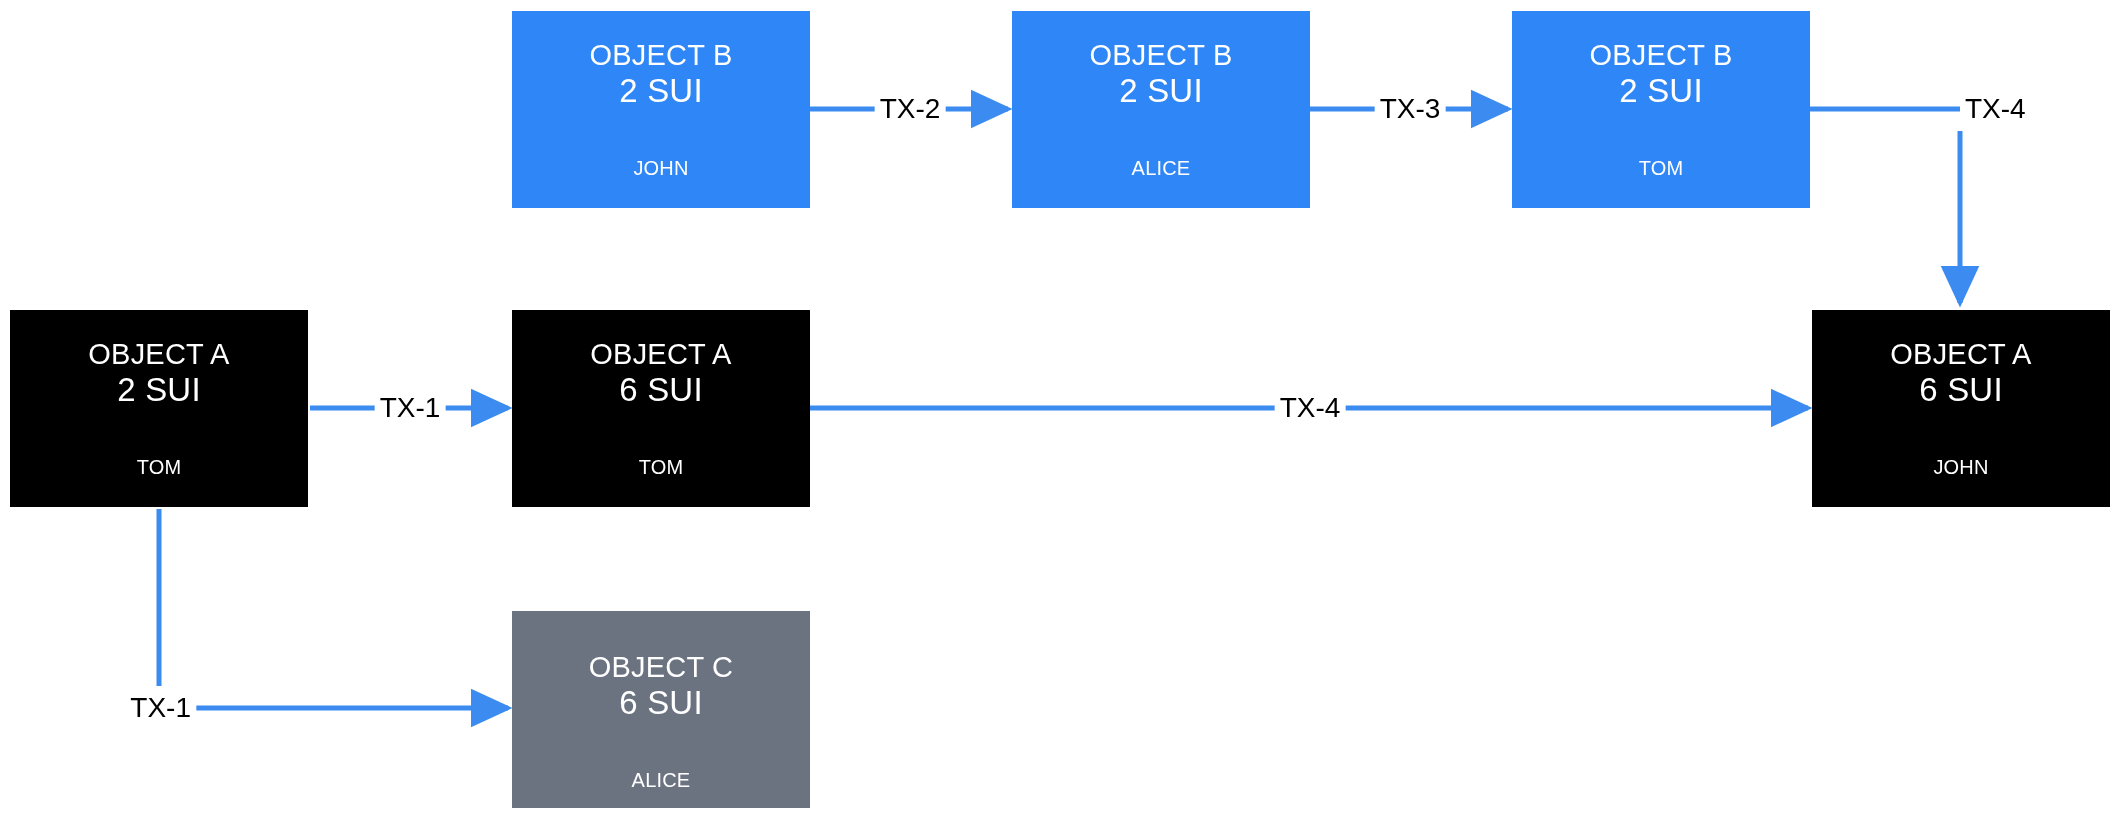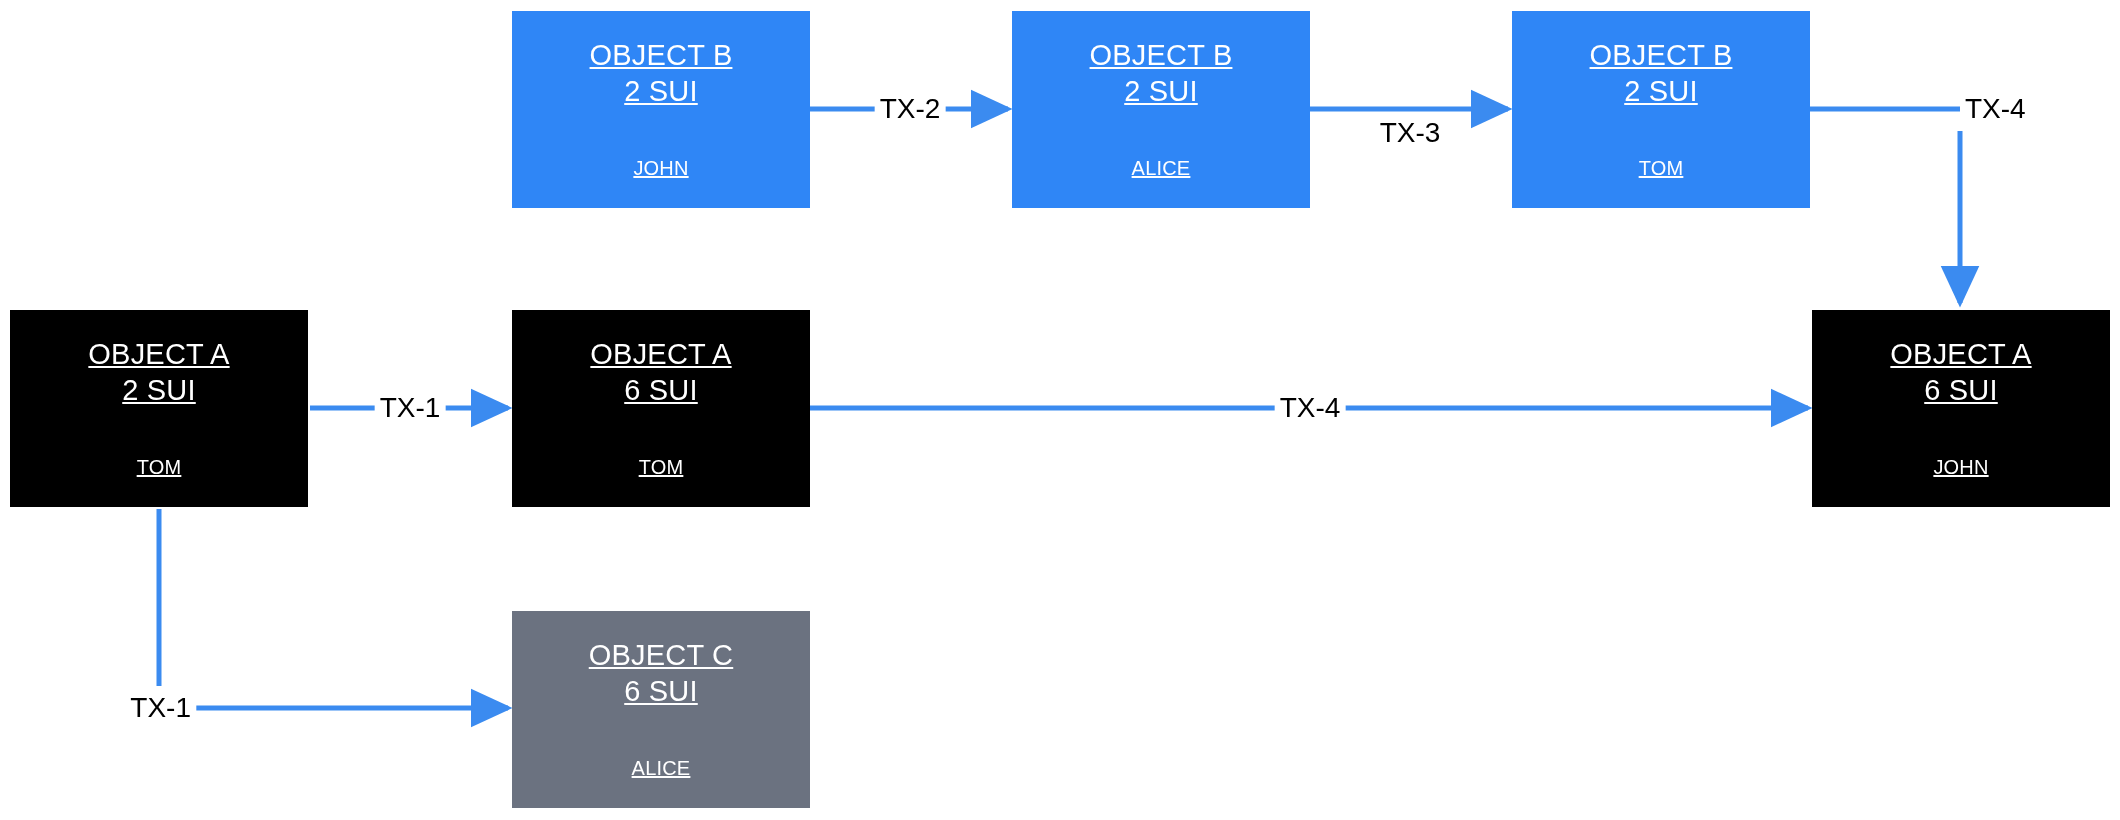--- a/index.html
+++ b/index.html
@@ -24,30 +24,29 @@
     width: 2120px;
     height: 820px;
   }
   .node {
     position: absolute;
     box-sizing: border-box;
     display: flex;
     flex-direction: column;
     align-items: center;
     color: #ffffff;
-    text-decoration: underline;
   }
   .node-title {
     font-size: 29px;
     line-height: 36px;
     letter-spacing: 0.2px;
     white-space: nowrap;
   }
   .node-amount {
-    font-size: 29px;
+    font-size: 33px;
     line-height: 36px;
     letter-spacing: 0.2px;
     white-space: nowrap;
   }
   .node-owner {
     font-size: 20px;
     line-height: 36px;
     letter-spacing: 0.2px;
     white-space: nowrap;
   }
@@ -124,29 +123,29 @@
     <div class="node-amount">6 SUI</div>
     <div class="node-owner" style="margin-top:41px;">TOM</div>
   </div>
 
   <div class="node" style="left:1812px; top:310px; width:298px; height:197px; background:#000000; padding-top:26px;">
     <div class="node-title">OBJECT A</div>
     <div class="node-amount">6 SUI</div>
     <div class="node-owner" style="margin-top:41px;">JOHN</div>
   </div>
 
-  <div class="node" style="left:512px; top:611px; width:298px; height:197px; background:#6b7280; padding-top:26px;">
+  <div class="node" style="left:512px; top:611px; width:298px; height:197px; background:#6b7280; padding-top:38px;">
     <div class="node-title">OBJECT C</div>
     <div class="node-amount">6 SUI</div>
     <div class="node-owner" style="margin-top:41px;">ALICE</div>
   </div>
 
   <div class="edge-label" style="left:910px; top:109px;">TX-2</div>
 
-  <div class="edge-label" style="left:1410px; top:109px;margin-top:24px;">TX-3</div>
+  <div class="edge-label" style="left:1410px; top:109px;">TX-3</div>
 
   <div class="edge-label right-anchor" style="left:1960px; top:109px;">TX-4</div>
 
   <div class="edge-label" style="left:410px; top:408px;">TX-1</div>
 
   <div class="edge-label" style="left:1310px; top:408px;">TX-4</div>
 
   <div class="edge-label left-anchor" style="left:196px; top:708px;">TX-1</div>
 
 </div>

